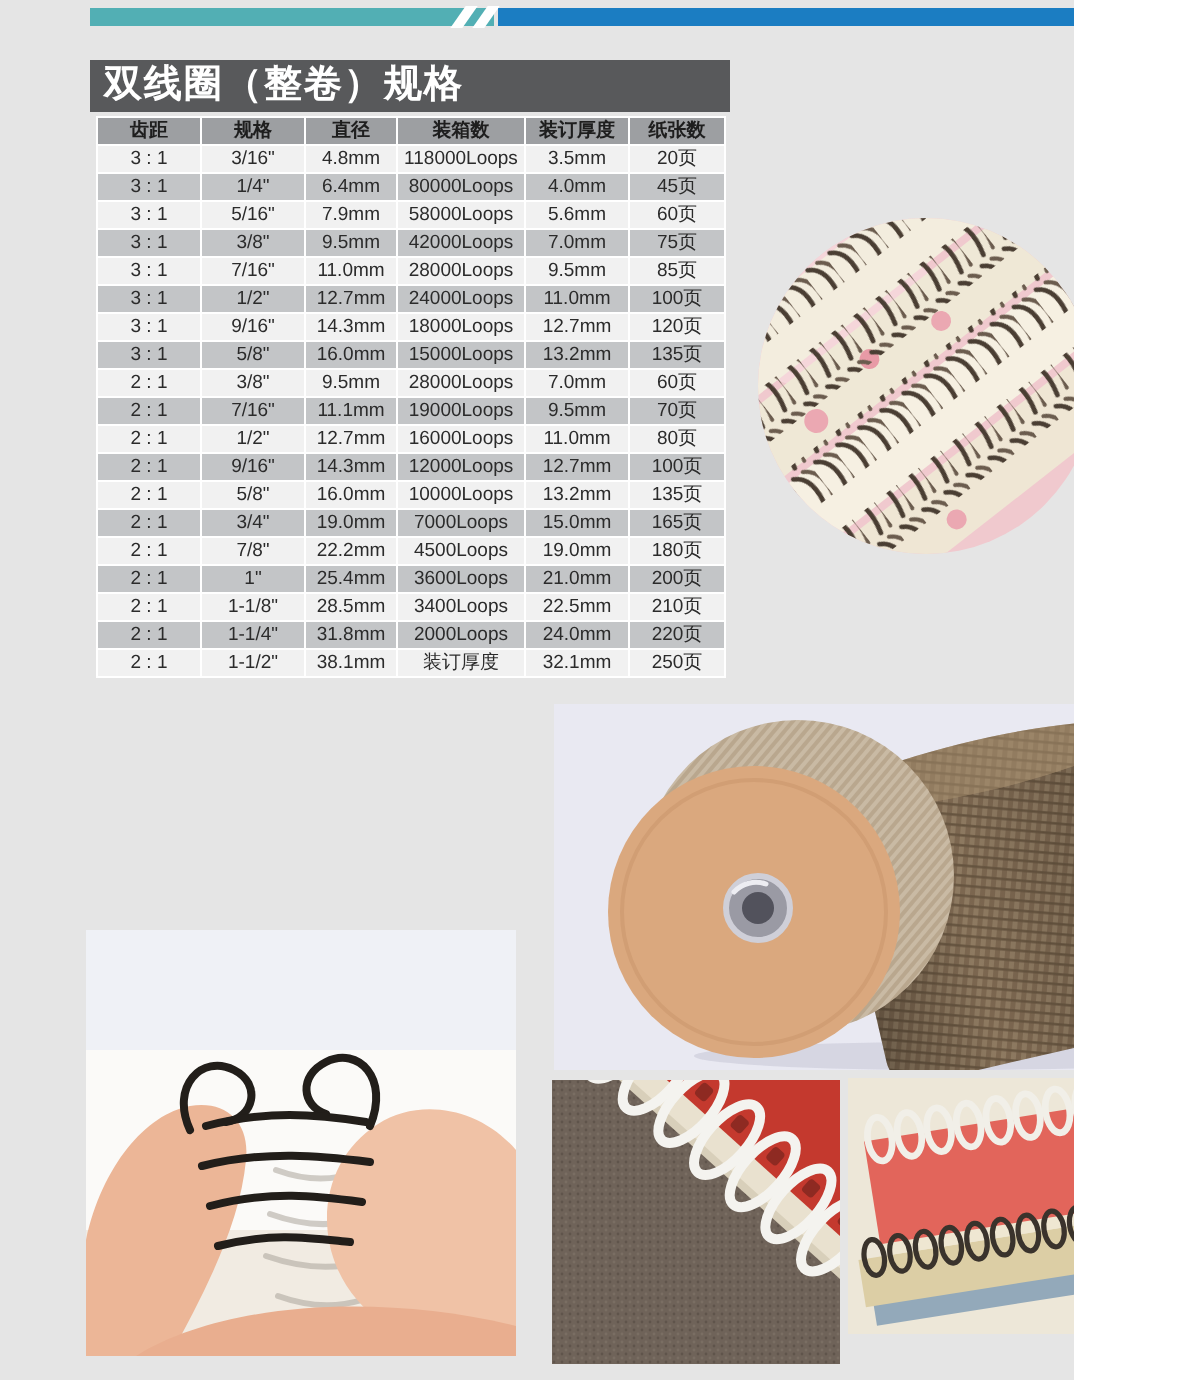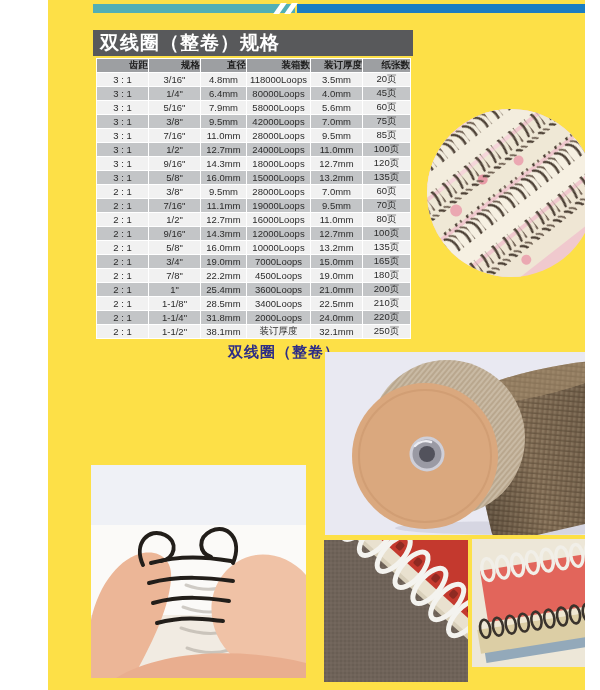--- a/index.html
+++ b/index.html
@@ -1,19 +1,18 @@
 <!DOCTYPE html>
 <html style="--accent-teal: #52AFB4; --accent-blue: #1B7DC2; --title-bar-bg: #58595B; --table-header-bg: #9D9FA2; --row-odd-bg: #F1F1F1; --row-even-bg: #C3C5C7; --section-label-color: #2D2D86; --right-block-teal: #68BFBF;"><head>
 <meta charset="utf-8">
 <style>
   html,body{margin:0;padding:0;background:#ffffff;}
   .page{
-    position:relative;width:537px;height:690px;background:#fde047;overflow:hidden;
+    position:relative;width:537px;height:690px;background:#e5e5e5;overflow:hidden;
     font-family:"Liberation Sans","DejaVu Sans",sans-serif;
-    margin-left:48px;
   }
   
   .topbar{position:absolute;left:45px;top:4px;width:512px;height:9px;}
   .tb-teal{position:absolute;left:0;top:0;width:202px;height:9px;background:var(--accent-teal,#52AFB4);}
   .tb-blue{position:absolute;left:204px;top:0;width:308px;height:9px;background:var(--accent-blue,#1B7DC2);}
   .tb-s{position:absolute;top:-1px;width:6px;height:11px;background:#ffffff;transform:skewX(-35deg);}
   .tb-s1{left:184px;} .tb-s2{left:195px;}
   
   .teal-block{position:absolute;left:566px;top:65px;width:27px;height:102px;background:var(--right-block-teal,#68BFBF);}
   
@@ -22,21 +21,21 @@
     background:var(--title-bar-bg,#58595B);color:#ffffff;font-size:19px;font-weight:bold;
     line-height:26px;padding-left:7px;letter-spacing:1px;white-space:nowrap;
   }
   
   .spec-table{
     position:absolute;left:48px;top:58px;width:314px;border-collapse:collapse;table-layout:fixed;
     font-size:9.5px;color:#2b2b2b;text-align:center;
   }
   .spec-table th{
     background:var(--table-header-bg,#9D9FA2);color:#1e1e1e;font-weight:bold;
-    height:13px;padding:0;border:1px solid #ffffff;white-space:nowrap;overflow:hidden;text-align:right;
+    height:13px;padding:0;border:1px solid #ffffff;white-space:nowrap;overflow:hidden;
   }
   .spec-table td{
     height:12.3px;padding:0;border:1px solid #ffffff;white-space:nowrap;overflow:hidden;
   }
   .spec-table tbody tr:nth-child(odd) td{background:var(--row-odd-bg,#F1F1F1);}
   .spec-table tbody tr:nth-child(even) td{background:var(--row-even-bg,#C3C5C7);}
   
   .section-label{
     position:absolute;left:180px;top:343px;font-size:15px;font-weight:bold;letter-spacing:1px;
     color:var(--section-label-color,#2D2D86);white-space:nowrap;
@@ -267,21 +266,20 @@
           <rect x="-70" y="74" width="320" height="24" fill="url(#wloops)"></rect>
           <rect x="-70" y="120" width="320" height="36" fill="#EFE6D4"></rect>
           <circle cx="0" cy="140" r="5" fill="#E8A2AE"></circle>
             <circle cx="55" cy="146" r="5" fill="#EBA8B2"></circle>
           <rect x="-70" y="114" width="320" height="24" fill="url(#wloops)"></rect>
         </g>
       </g>
     </svg>
   </div>
 
-  <div class="section-label">双线圈（整卷）</div>
 
   <div class="photo photo-spools">
     <svg width="323" height="183" viewBox="0 0 323 183">
       <defs>
         <pattern id="wound" width="5" height="5" patternUnits="userSpaceOnUse" patternTransform="rotate(18)">
           <rect width="5" height="5" fill="#7C6750"></rect>
           <rect width="2.5" height="5" fill="#8E7A61"></rect>
           <rect y="2.6" width="5" height="1.2" fill="#66543F"></rect>
         </pattern>
         <pattern id="wound2" width="4" height="4" patternUnits="userSpaceOnUse" patternTransform="rotate(40)">

